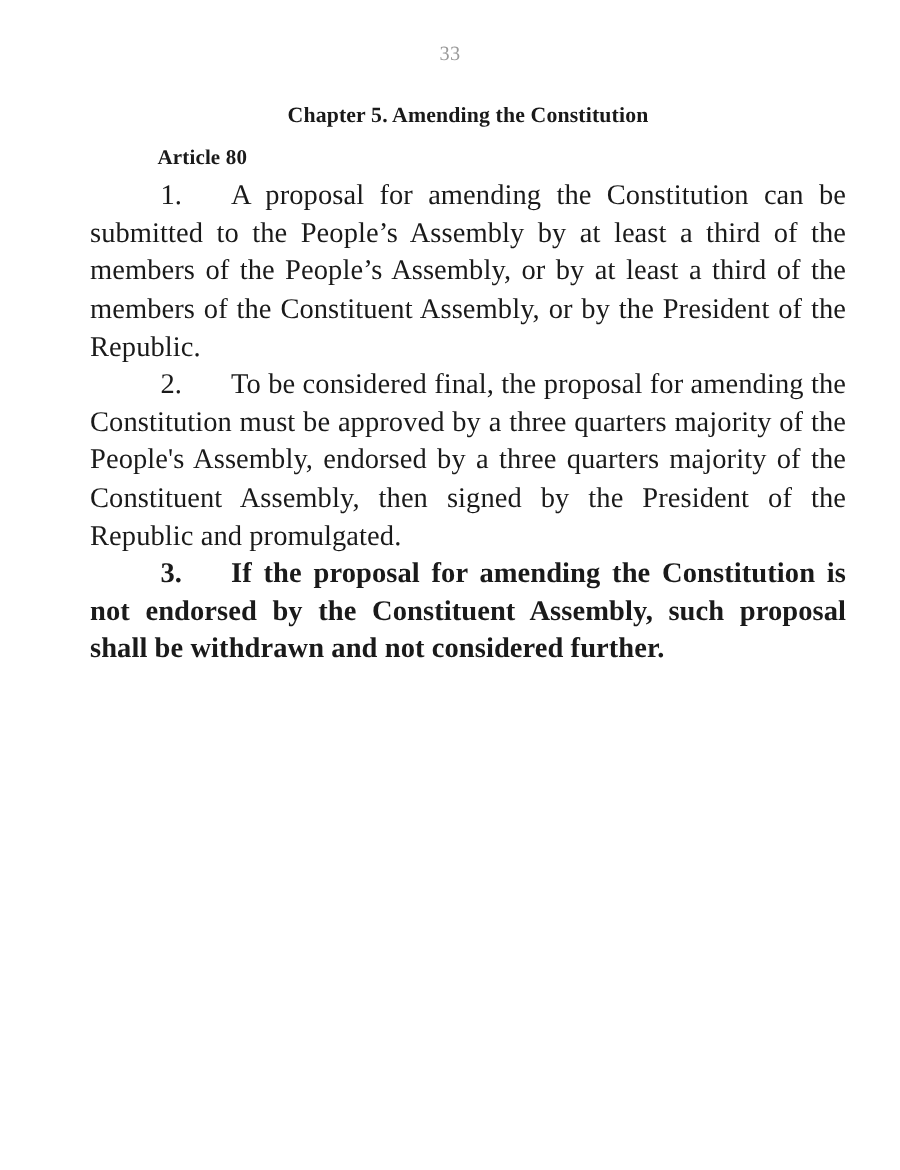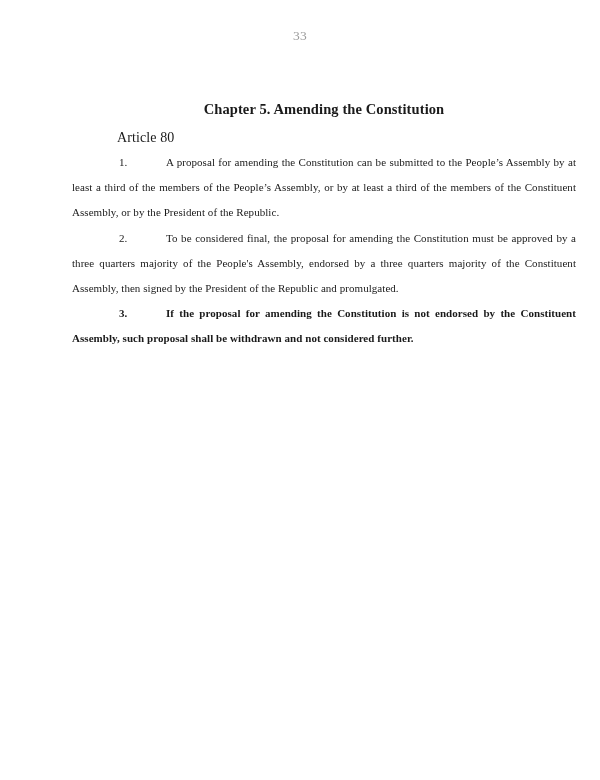--- a/index.html
+++ b/index.html
@@ -34,46 +34,45 @@
     width: 600px;
     text-align: center;
     font-size: 13.5px;
     color: #9a9a9a;
     letter-spacing: 0.3px;
   }
 
   
   .text-column {
     position: absolute;
-    left: 72px;
+    left: 60px;
     top: 66px;
     width: 504px;
-    margin-top: 32px;
   }
 
   .chapter-heading {
     font-size: 14.5px;
     font-weight: bold;
     text-align: center;
     line-height: 22px;
     margin: 0 0 5px 0;
     letter-spacing: 0.1px;
   }
 
   .article-heading {
     font-size: 14px;
-    font-weight: normal;
+    font-weight: bold;
     line-height: 25px;
     margin: 0;
     padding-left: 45px;
     letter-spacing: 0.1px;
   }
 
   .para {
-    font-size: 11px;
+    font-size: 19px;
     line-height: 25.2px;
     margin: 0;
     text-align: justify;
     text-justify: inter-word;
     letter-spacing: 0.05px;
   }
 
   
   .para .num {
     display: inline-block;

